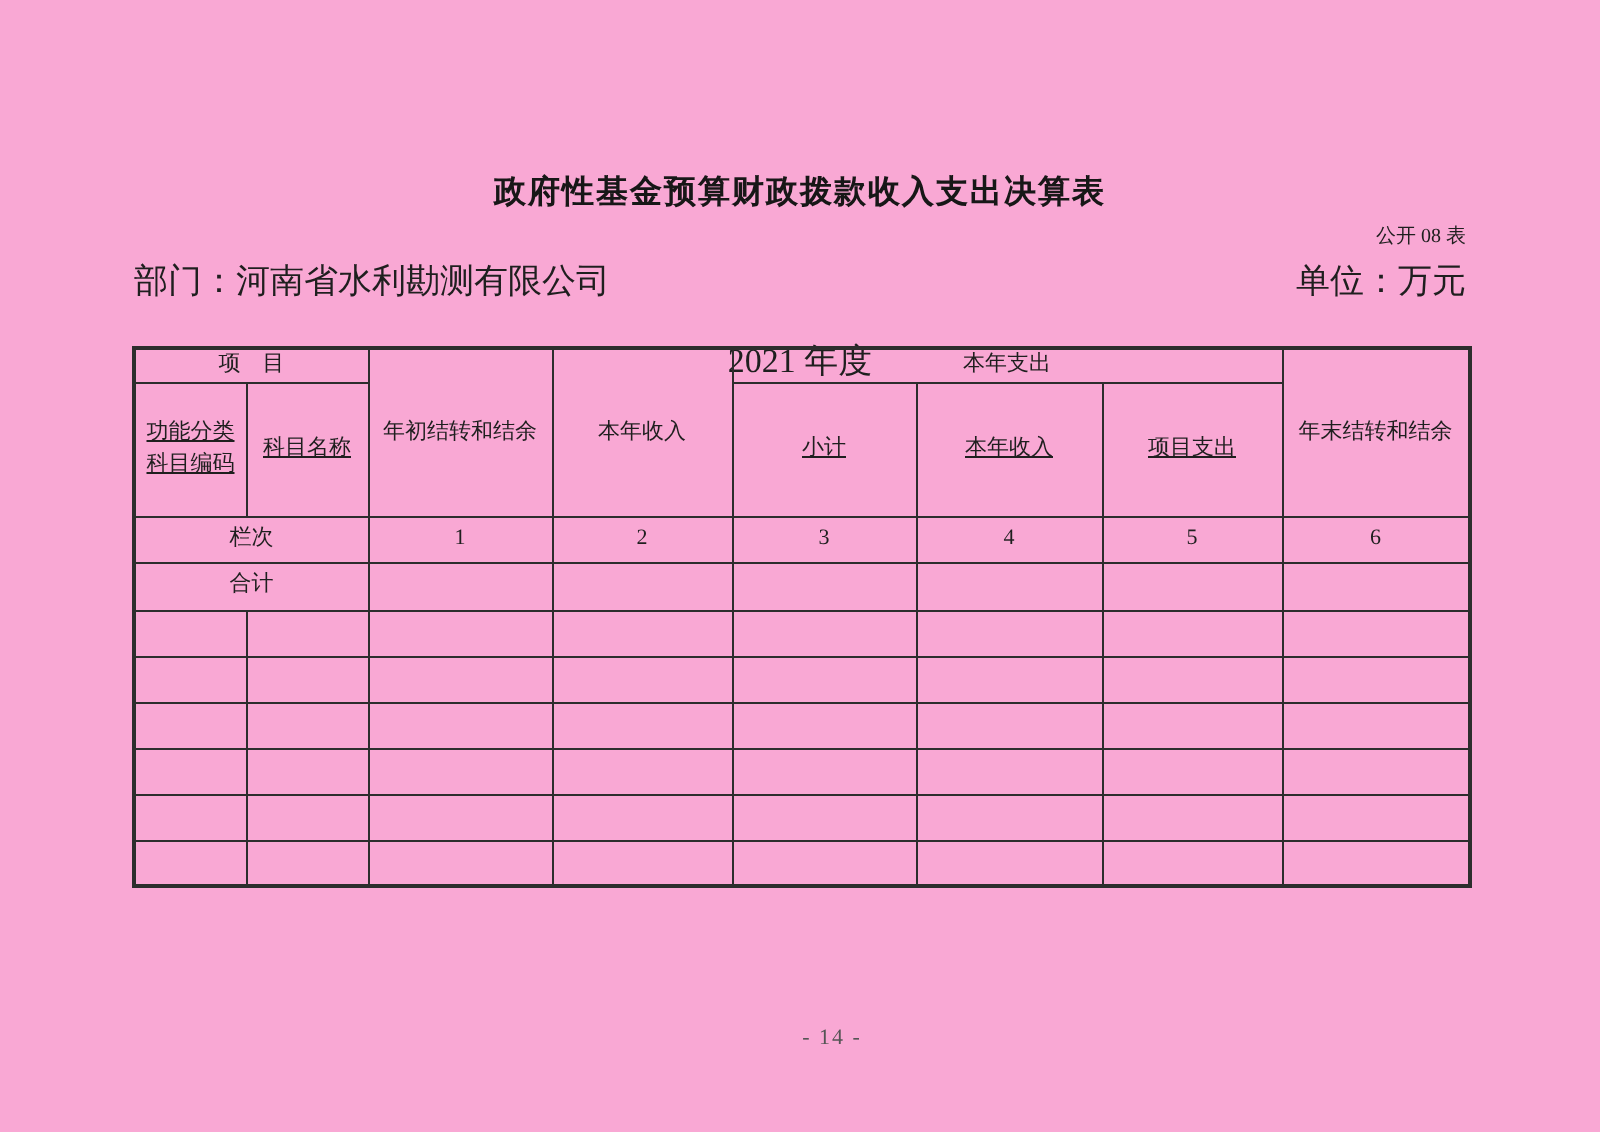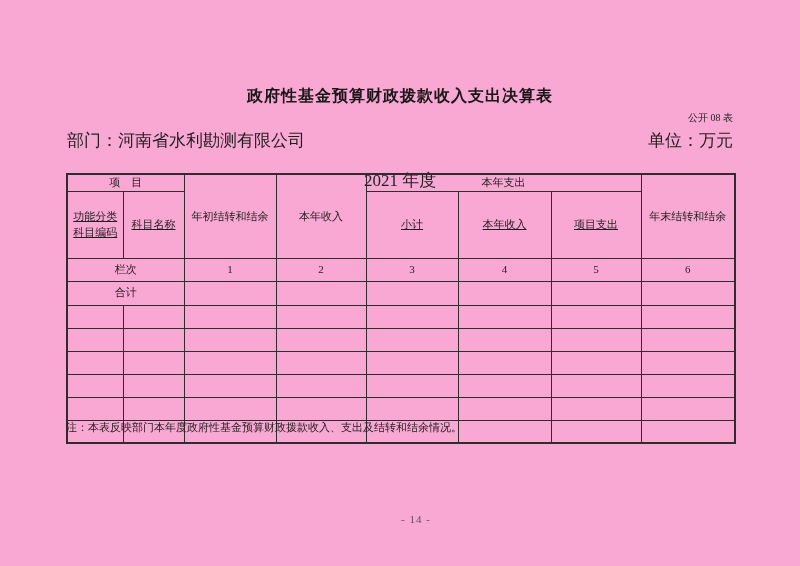--- a/index.html
+++ b/index.html
@@ -206,17 +206,16 @@
           <td></td>
           <td></td>
           <td></td>
           <td></td>
           <td></td>
           <td></td>
       </tr>
     </tbody>
   </table>
 
-  <div class="note note-1">注：本表反映部门本年度政府性基金预算财政拨款收入、支出及结转和结余情况。</div>
 
   <div class="page-num">- 14 -</div>
 
 </div>
 
 </body></html>

